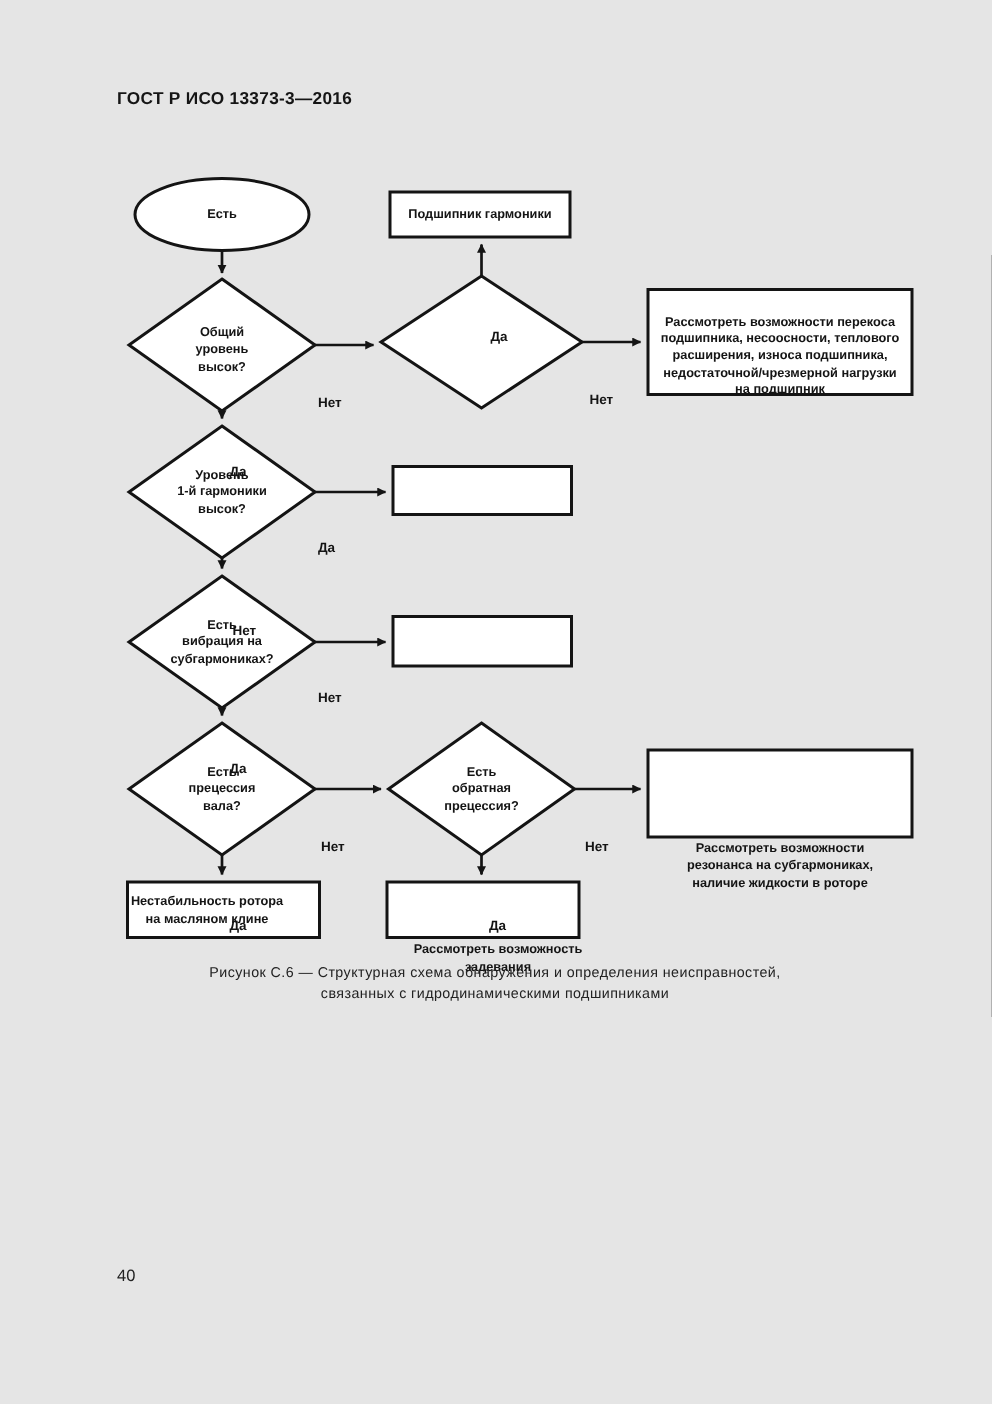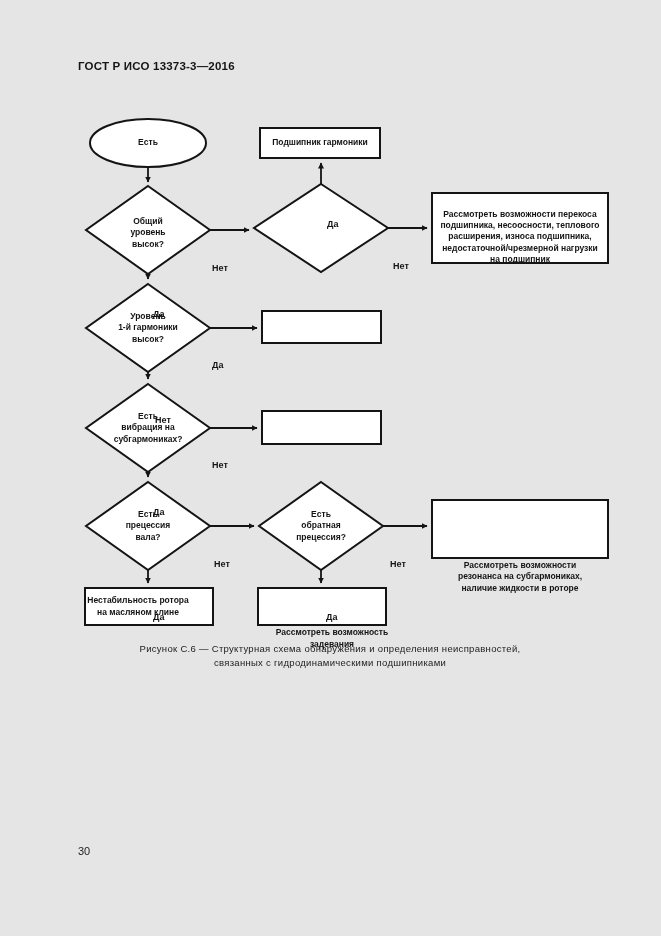--- a/index.html
+++ b/index.html
@@ -115,15 +115,15 @@
   <div class="abs edge-label" style="left:212px;top:412px;">Нет</div>
   <div class="abs edge-label" style="left:153px;top:459px;">Да</div>
   <div class="abs edge-label" style="left:214px;top:511px;">Нет</div>
   <div class="abs edge-label" style="left:390px;top:511px;">Нет</div>
   <div class="abs edge-label" style="left:153px;top:564px;">Да</div>
   <div class="abs edge-label" style="left:326px;top:564px;">Да</div>
 
   <div class="abs caption">Рисунок С.6 — Структурная схема обнаружения и определения неисправностей,
 связанных с гидродинамическими подшипниками</div>
 
-  <div class="abs page-number">30</div>
+  <div class="abs page-number">40</div>
 
 </div>
 
 </body></html>

